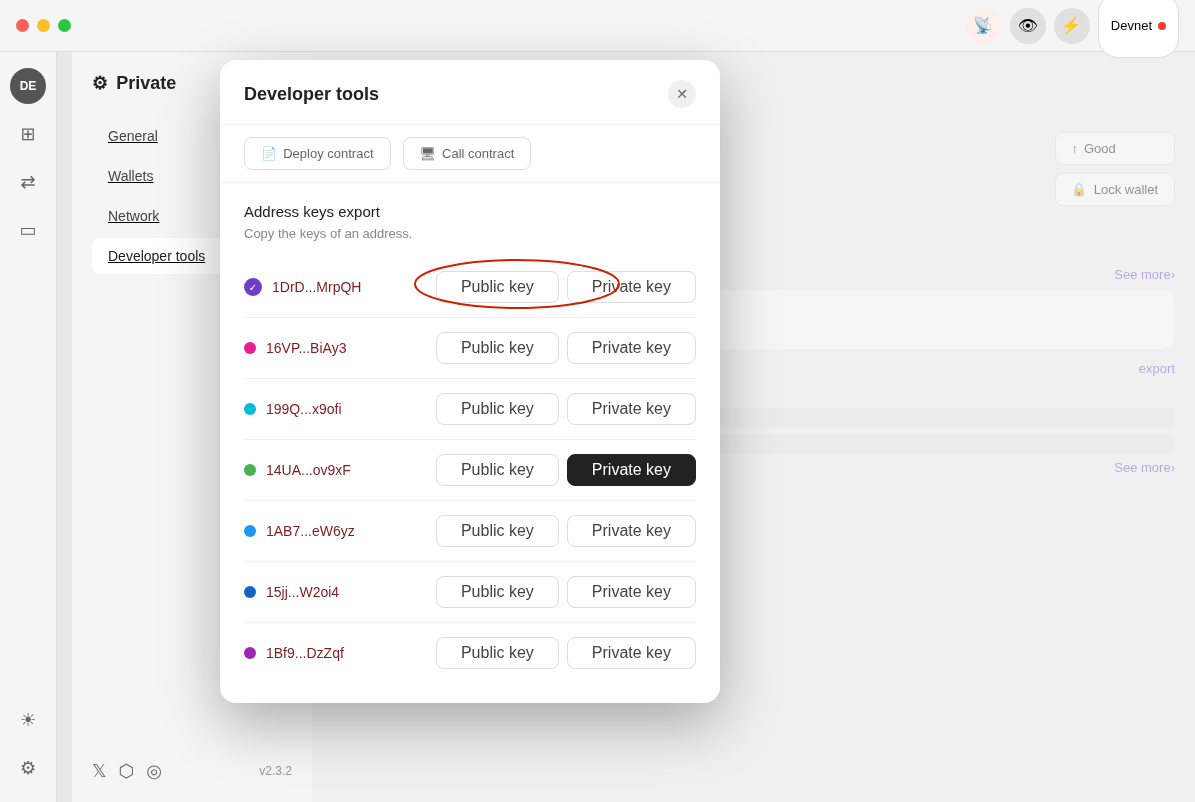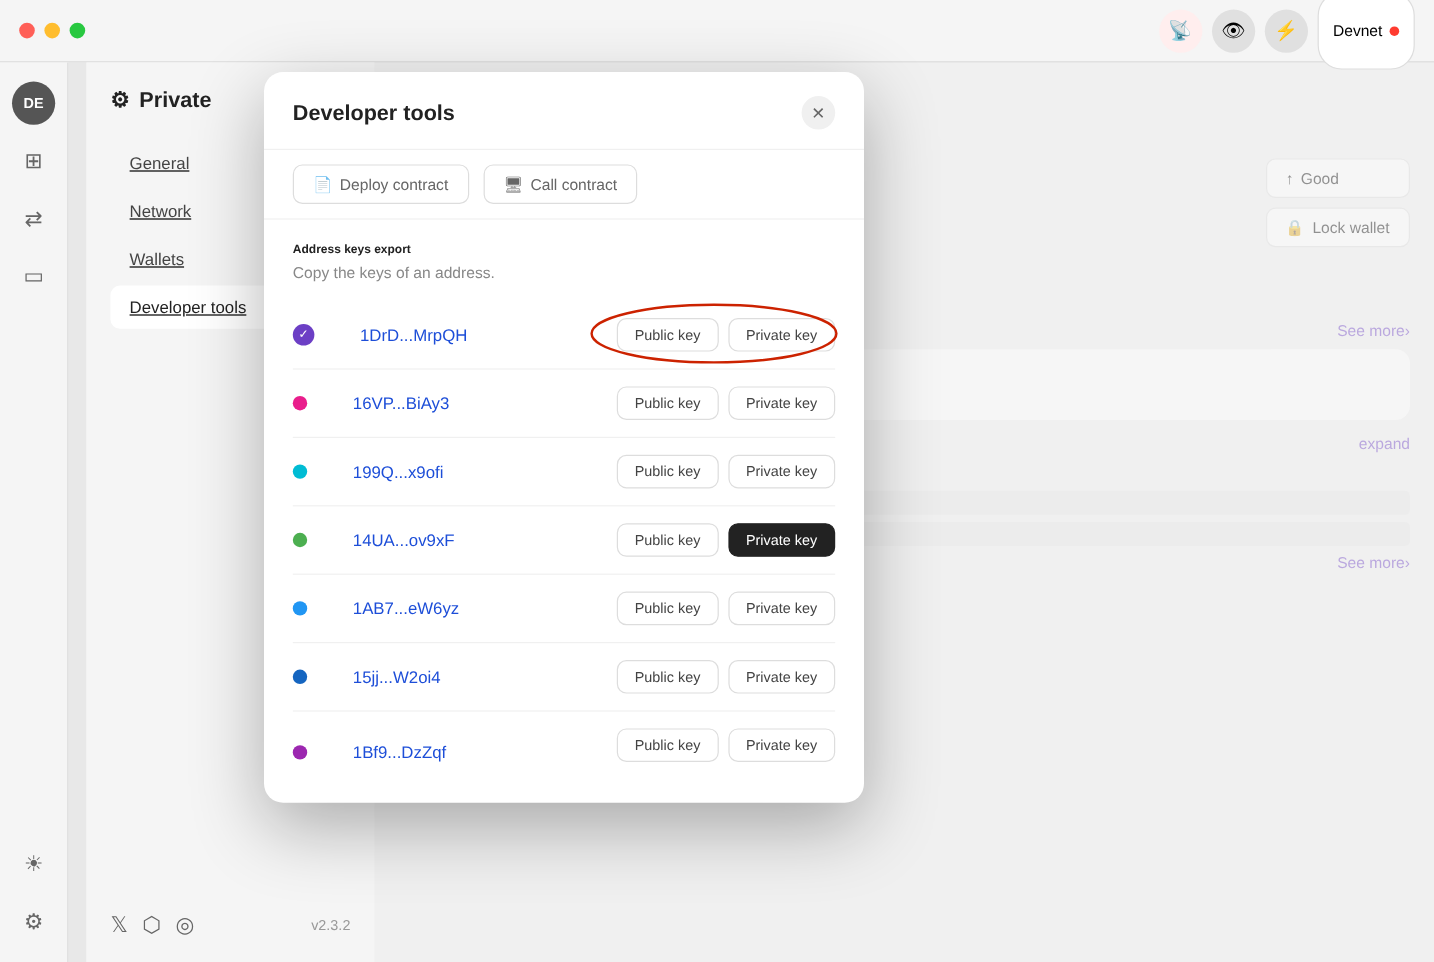--- a/index.html
+++ b/index.html
@@ -235,67 +235,66 @@
       font-size: 13px;
       color: #666;
       display: flex; align-items: center; gap: 6px;
     }
     .modal-body {
       padding: 20px 24px;
       overflow-y: auto;
       flex: 1;
     }
     .section-title {
-      font-size: 10px;
-      font-weight: 700;
+      font-size: 15px;
+      font-weight: 400;
       color: #222;
       margin-bottom: 6px;
     }
     .section-desc {
       font-size: 13px;
       color: #888;
       margin-bottom: 16px;
     }
 
     
     .address-row {
       display: flex;
       align-items: center;
       justify-content: space-between;
       padding: 14px 0;
       border-bottom: 1px solid #f0f0f0;
     }
-    .address-row:last-child { border-bottom: none; align-items: flex-end; }
+    .address-row:last-child { border-bottom: none; }
     .address-info {
       display: flex;
       align-items: center;
       gap: 10px;
     }
     .address-dot {
       width: 12px; height: 12px;
       border-radius: 50%;
       flex-shrink: 0;
     }
     .address-text {
       font-size: 14px;
       font-weight: 500;
-      color: #1d4ed8;
-      margin-left: 28px;
+      color: #7f1d1d;
     }
     .key-buttons {
       display: flex;
       gap: 8px;
     }
     .key-btn {
-      padding: 6px 14px;
+      padding: 6px 24px;
       border-radius: 8px;
       border: 1px solid #ddd;
       background: white;
       cursor: pointer;
-      font-size: 12px;
+      font-size: 16px;
       color: #444;
     }
     .key-btn.highlighted {
       background: #222;
       color: white;
       border-color: #222;
     }
 
     
     .verified-icon {
@@ -380,21 +379,21 @@
     </div>
     <div style="display:flex; justify-content:flex-end; margin-bottom:8px;">
       <span style="color:#6c3fc5; font-size:13px; cursor:pointer;">See more</span>
       <span style="color:#6c3fc5; font-size:13px;">›</span>
     </div>
     <div class="bg-card" style="margin-bottom:12px;">
       <div style="font-size:13px; color:#666;">Ale</div>
       <div style="font-size:11px; color:#aaa;">ALF</div>
     </div>
     <div style="display:flex; justify-content:flex-end; margin-bottom:8px;">
-      <span style="color:#6c3fc5; font-size:13px; cursor:pointer;">expand</span>
+      <span style="color:#6c3fc5; font-size:13px; cursor:pointer;">export</span>
     </div>
     <div style="font-size:14px; font-weight:600; color:#333; margin-bottom:8px;">Latest transactions</div>
     <div class="bg-row-sm"></div>
     <div class="bg-row-sm"></div>
     <div style="display:flex; justify-content:flex-end; margin-top:4px;">
       <span style="color:#6c3fc5; font-size:13px; cursor:pointer;">See more</span>
       <span style="color:#6c3fc5; font-size:13px;">›</span>
     </div>
   </div>
 </div>
@@ -402,24 +401,24 @@
 <div style="position:absolute; top:52px; left:72px; width:240px; bottom:0; background:#f5f5f5; z-index:11; padding:20px;">
   <div class="settings-title">
     <span>⚙</span>
     <span>Private</span>
   </div>
   <div class="settings-nav">
     <div class="settings-nav-item">
       <span>General</span>
     </div>
     <div class="settings-nav-item">
+      <span>Wallets</span>
+    </div>
+    <div class="settings-nav-item">
       <span>Network</span>
-    </div>
-    <div class="settings-nav-item">
-      <span>Wallets</span>
     </div>
     <div class="settings-nav-item active">
       <span>Developer tools</span>
     </div>
   </div>
   <div class="settings-footer">
     <div class="social-icons">
       <span class="social-icon">𝕏</span>
       <span class="social-icon">⬡</span>
       <span class="social-icon">◎</span>

